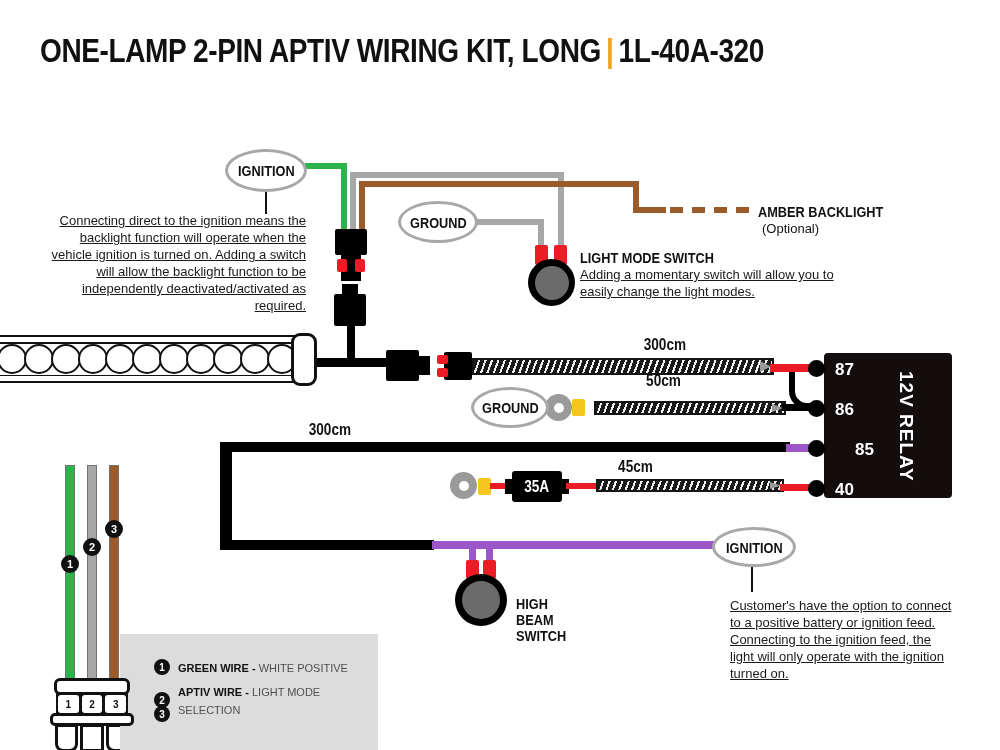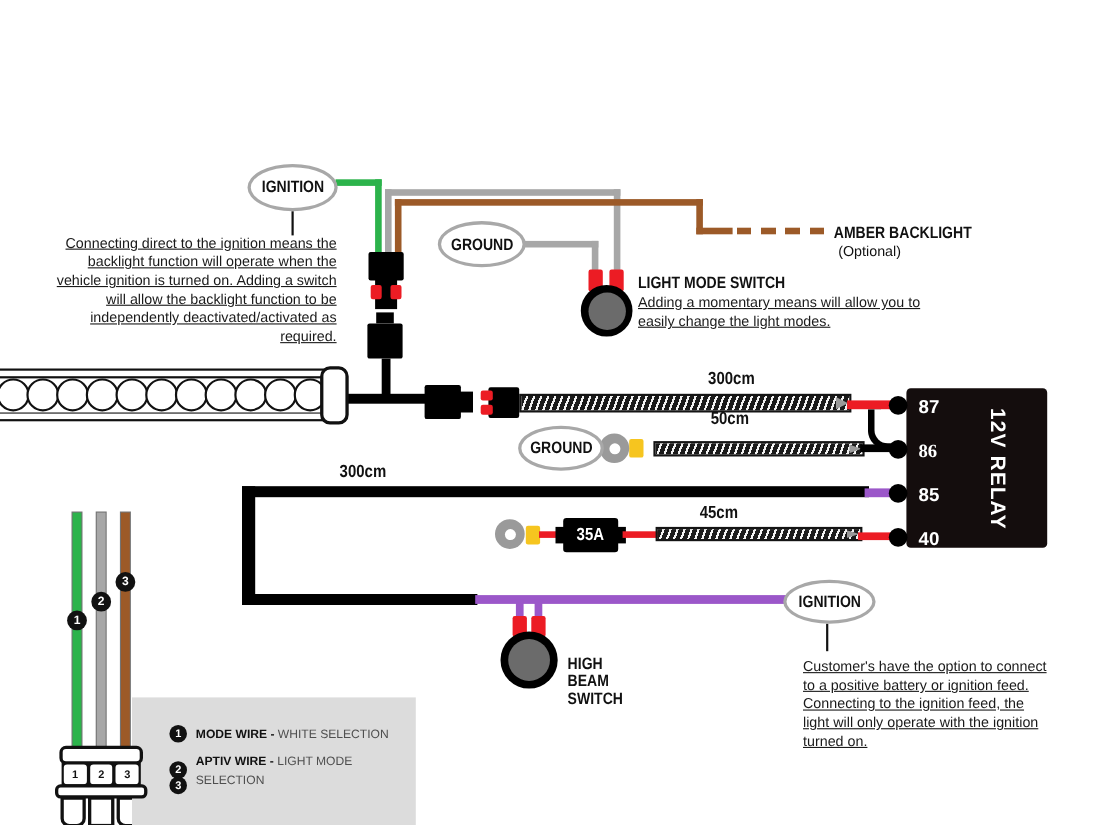--- a/index.html
+++ b/index.html
@@ -84,20 +84,23 @@
              border-left:6px solid #000; border-bottom:6px solid #000; border-bottom-left-radius:18px; }
   .fuse { position:absolute; left:512px; top:471px; width:50px; height:31px; background:#000; border-radius:3px;
           color:#fff; display:flex; align-items:center; justify-content:center; font-weight:bold; font-size:16px; z-index:4; }
   .fuse-tab { position:absolute; top:479px; width:9px; height:15px; background:#000; }
 </style>
 </head>
 <body>
 
 <div id="stage">
 
+  <div class="abs title" style="left:40px; top:32px;">
+    <span class="cnl"><span>ONE-LAMP 2-PIN APTIV WIRING KIT, LONG</span><span class="sep">|</span><span>1L-40A-320</span></span>
+  </div>
 
   <div class="oval" style="left:225px; top:149px; width:82px; height:43px;">
     <span class="cn">IGNITION</span>
   </div>
   <div class="leader" style="left:265px; top:192px; height:22px;"></div>
   <div class="note" style="left:43px; top:212px; width:263px; text-align:right;">Connecting direct to the ignition means the backlight function will operate when the vehicle ignition is turned on. Adding a switch will allow the backlight function to be independently deactivated/activated as required.</div>
 
   <div class="wire" style="left:305px; top:163px; width:42px; height:6px; background:#2CB34B;"></div>
   <div class="wire" style="left:341px; top:163px; width:6px; height:70px; background:#2CB34B;"></div>
 
@@ -123,21 +126,21 @@
   <div class="wire" style="left:538px; top:219px; width:6px; height:29px; background:#A7A7A7;"></div>
 
   <div class="redpin" style="left:535px; top:245px; width:13px; height:20px;"></div>
   <div class="redpin" style="left:554px; top:245px; width:13px; height:20px;"></div>
   <div class="round-switch" style="left:528px; top:259px; width:47px; height:47px;">
     <i style="width:34px; height:34px;"></i>
   </div>
   <div class="abs mini-head" style="left:580px; top:249px;">
     <span class="cnl">LIGHT MODE SWITCH</span>
   </div>
-  <div class="note" style="left:580px; top:266px; width:262px;">Adding a momentary means will allow you to easily change the light modes.</div>
+  <div class="note" style="left:580px; top:266px; width:262px;">Adding a momentary switch will allow you to easily change the light modes.</div>
 
   <div class="abs blk" style="left:335px; top:229px; width:32px; height:26px; border-radius:2px;"></div>
   <div class="abs blk" style="left:341px; top:253px; width:20px; height:28px;"></div>
   <div class="redpin" style="left:337px; top:259px; width:10px; height:13px;"></div>
   <div class="redpin" style="left:355px; top:259px; width:10px; height:13px;"></div>
 
   <div class="abs blk" style="left:342px; top:284px; width:16px; height:10px;"></div>
   <div class="abs blk" style="left:334px; top:294px; width:32px; height:32px; border-radius:2px;"></div>
   <div class="abs blk" style="left:347px; top:326px; width:8px; height:40px;"></div>
 
@@ -182,22 +185,22 @@
     </div>
   <div class="crimp" style="left:572px; top:399px; width:13px; height:17px;"></div>
   <div class="len-label" style="left:618px; top:372px; width:90px;">
     <span class="cn">50cm</span>
   </div>
   <div class="cable" style="left:594px; top:401px; width:192px; height:14px;"></div>
   <div class="wire" style="left:782px; top:404px; width:34px; height:7px; background:#000;"></div>
 
   <div class="relay">
     <span class="pin" style="top:7px;">87</span>
-    <span class="pin" style="top:47px;font-family:Liberation Serif, serif;">86</span>
-    <span class="pin" style="top:87px;">85</span>
+    <span class="pin" style="top:47px;">86</span>
+    <span class="pin" style="top:87px;margin-left:20px;">85</span>
     <span class="pin" style="top:127px;">40</span>
     <div class="relay-name">12V RELAY</div>
   </div>
   <div class="pin-dot" style="left:808px; top:360px;"></div>
   <div class="pin-dot" style="left:808px; top:400px;"></div>
   <div class="pin-dot" style="left:808px; top:440px;"></div>
   <div class="pin-dot" style="left:808px; top:480px;"></div>
 
   <div class="len-label" style="left:280px; top:421px; width:100px;">
     <span class="cn">300cm</span>
@@ -211,21 +214,21 @@
       <i></i>
     </div>
   <div class="crimp" style="left:478px; top:478px; width:13px; height:17px;"></div>
   <div class="wire" style="left:490px; top:483px; width:24px; height:6px; background:#EC1C24;"></div>
   <div class="fuse-tab" style="left:505px;"></div>
   <div class="fuse-tab" style="left:560px;"></div>
   <div class="fuse">
       <span class="cn">35A</span>
     </div>
   <div class="wire" style="left:566px; top:483px; width:32px; height:6px; background:#EC1C24;"></div>
-  <div class="len-label" style="left:608px; top:458px; width:90px;">
+  <div class="len-label" style="left:590px; top:458px; width:90px;">
     <span class="cn">45cm</span>
   </div>
   <div class="cable" style="left:596px; top:479px; width:188px; height:13px;"></div>
   <div class="wire" style="left:780px; top:484px; width:36px; height:7px; background:#EC1C24;"></div>
 
   <div class="wire" style="left:432px; top:541px; width:284px; height:8px; background:#9B57C9;"></div>
   <div class="wire" style="left:469px; top:545px; width:7px; height:17px; background:#9B57C9;"></div>
   <div class="wire" style="left:486px; top:545px; width:7px; height:17px; background:#9B57C9;"></div>
   <div class="redpin" style="left:466px; top:560px; width:13px; height:19px;"></div>
   <div class="redpin" style="left:483px; top:560px; width:13px; height:19px;"></div>
@@ -256,21 +259,21 @@
     <div class="cell">3</div>
   </div>
   <div class="hpart" style="left:50px; top:713px; width:84px; height:13px; border-radius:5px; z-index:4;"></div>
   <div class="hpart" style="left:55px; top:724px; width:23px; height:28px; border-radius:0 0 8px 8px;"></div>
   <div class="hpart" style="left:80px; top:724px; width:24px; height:28px;"></div>
   <div class="hpart" style="left:106px; top:724px; width:23px; height:28px; border-radius:0 0 8px 8px;"></div>
 
   <div class="legend">
     <div class="legend-row" style="left:34px; top:24px;">
       <div class="badge">1</div>
-      <div><span class="nm">MODE WIRE - </span><span class="ds">WHITE SELECTION</span></div>
+      <div><span class="nm">GREEN WIRE - </span><span class="ds">WHITE POSITIVE</span></div>
     </div>
     <div class="legend-row" style="left:34px; top:48px;">
       <div class="badge">2</div>
       <div><span class="nm">APTIV WIRE - </span><span class="ds">LIGHT MODE SELECTION</span></div>
     </div>
     <div class="legend-row" style="left:34px; top:72px;">
       <div class="badge">3</div>
     </div>
   </div>
 

